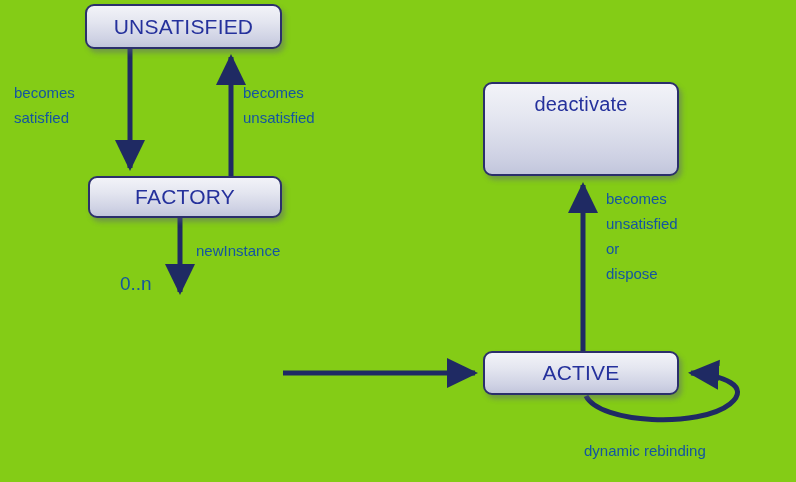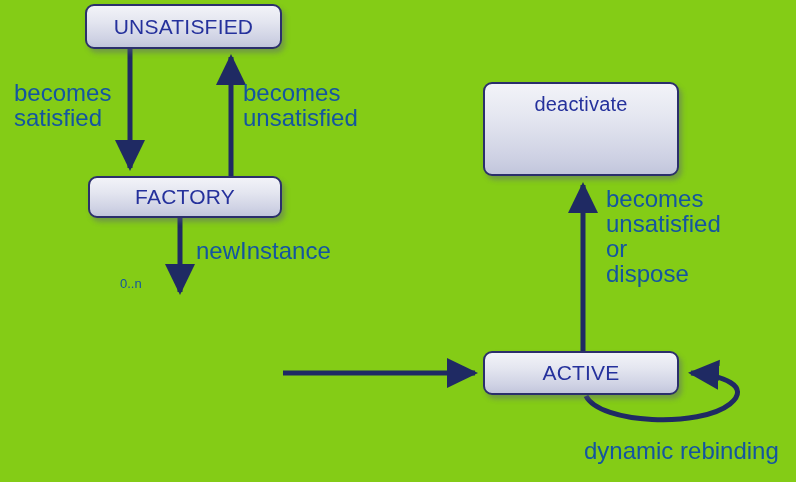--- a/index.html
+++ b/index.html
@@ -48,28 +48,28 @@
   #node-unsatisfied { left: 85px;  top: 4px;   width: 197px; height: 45px; }
   #node-factory     { left: 88px;  top: 176px; width: 194px; height: 42px; }
   #node-activate    { left: 88px;  top: 300px; width: 195px; height: 86px; }
   #node-deactivate  { left: 483px; top: 82px;  width: 196px; height: 94px; border-radius: 9px; }
   #node-active      { left: 483px; top: 351px; width: 196px; height: 44px; }
 
   
   .edge-label {
     position: absolute;
     color: #1455a0;
-    font-size: 24px;
+    font-size: 15px;
     line-height: 25px;
     white-space: pre-line;
   }
   #label-becomes-satisfied   { left: 14px;  top: 80px;  }
   #label-becomes-unsatisfied { left: 243px; top: 80px;  }
   #label-new-instance        { left: 196px; top: 238px; }
-  #label-multiplicity        { left: 120px; top: 271px; font-size: 13px; }
+  #label-multiplicity        { left: 120px; top: 271px; font-size: 19px; }
   #label-becomes-unsat-or-dispose { left: 606px; top: 186px; }
   #label-dynamic-rebinding   { left: 584px; top: 438px; }
 
   
   #edge-layer {
     position: absolute;
     left: 0; top: 0;
     width: 796px;
     height: 482px;
     pointer-events: none;

